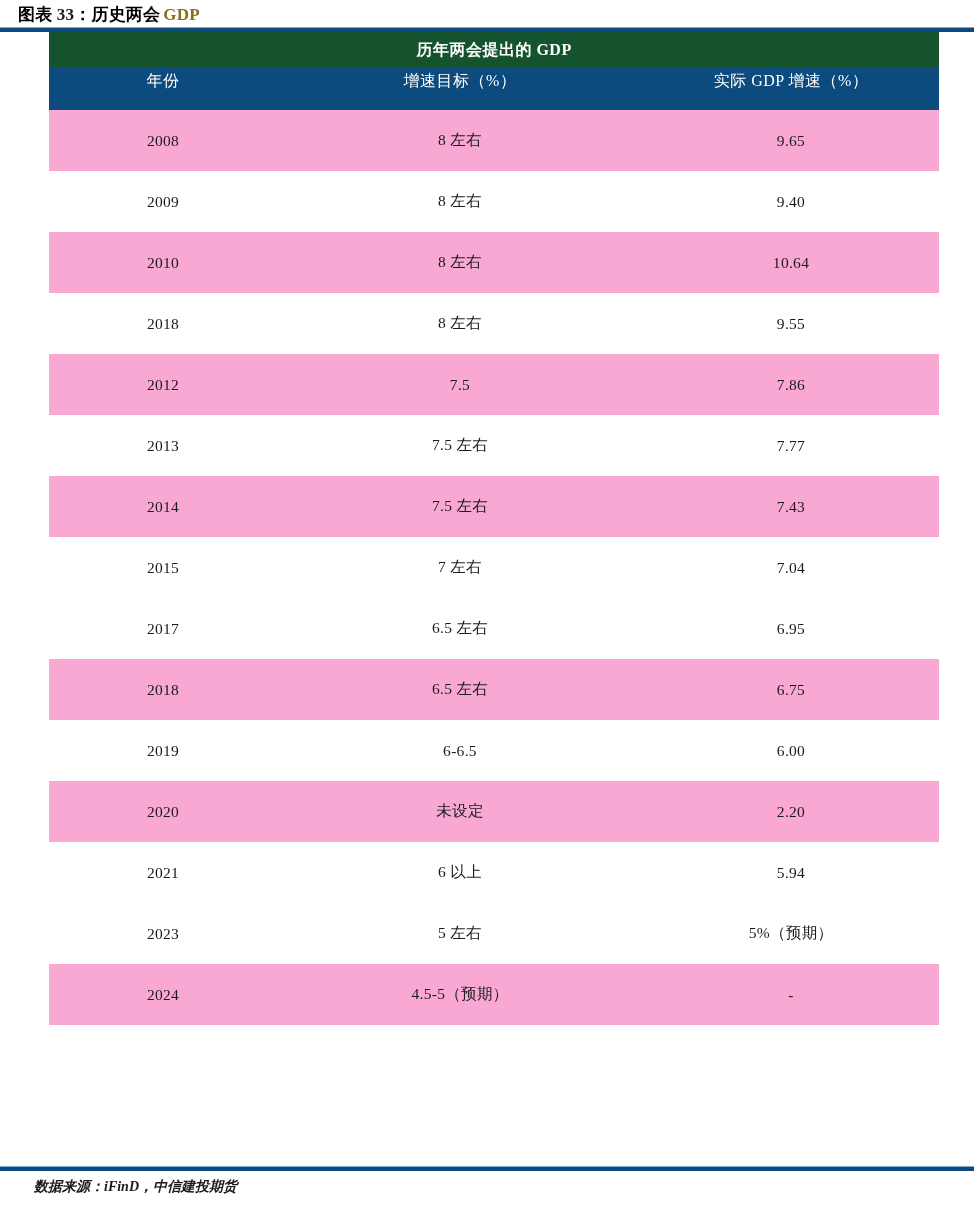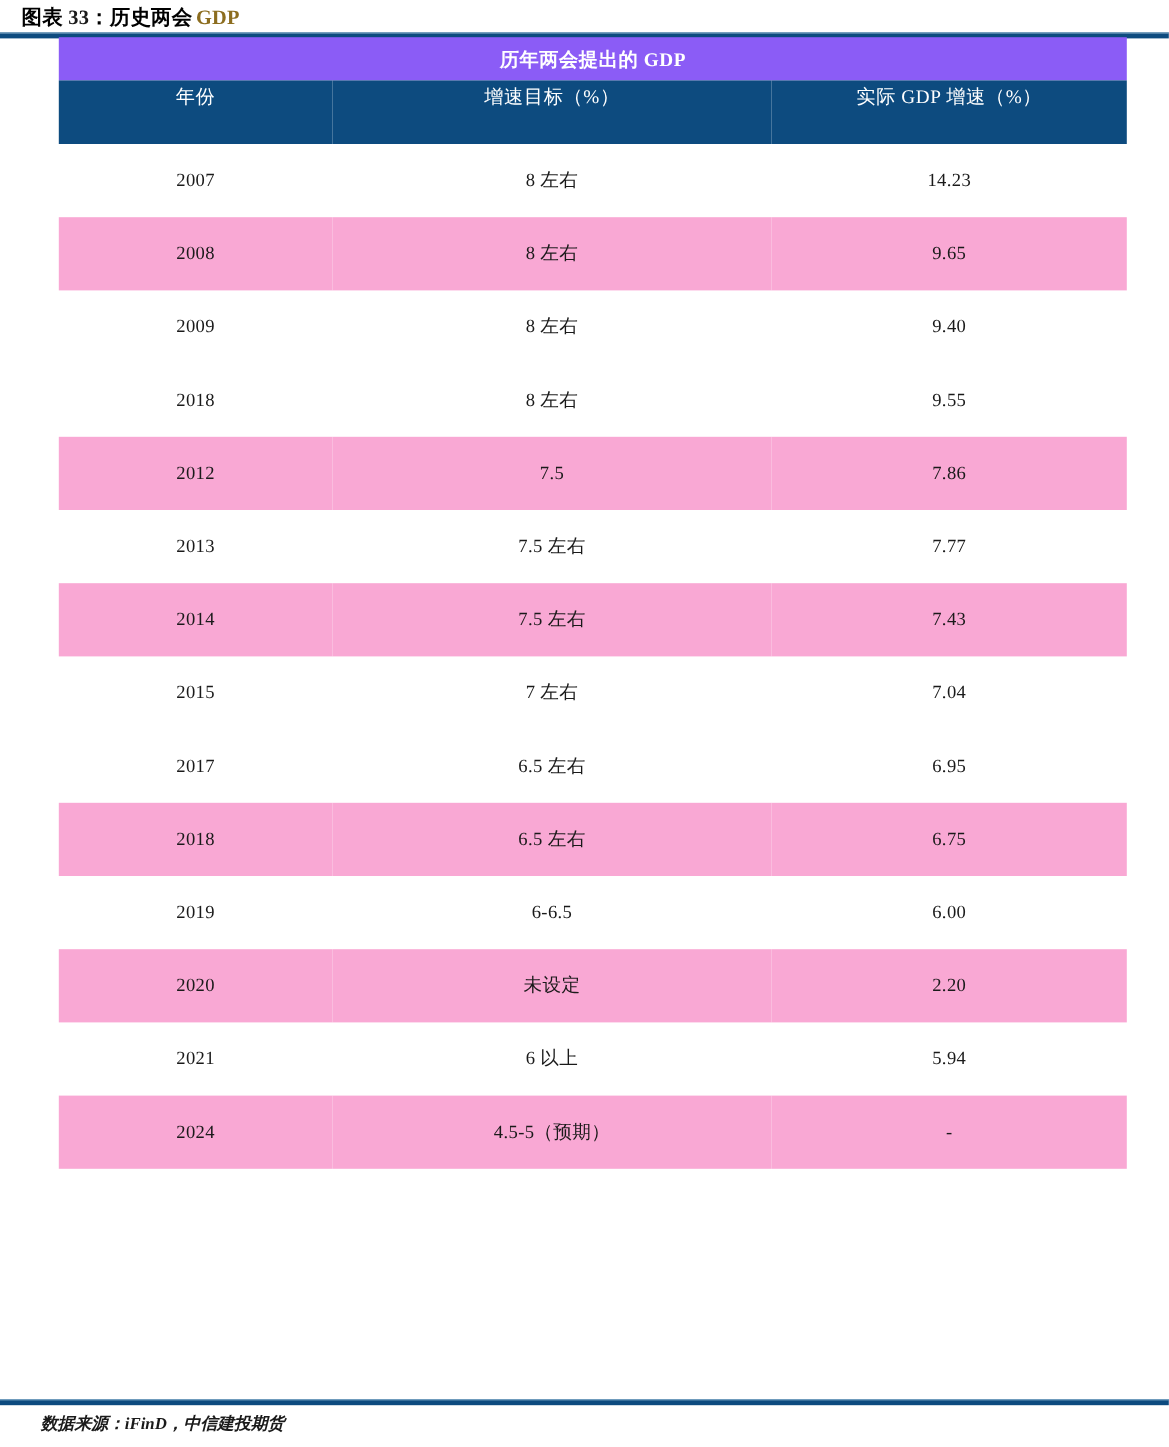--- a/index.html
+++ b/index.html
@@ -77,36 +77,36 @@
   table.gdp-table {
     width: 890px;
     border-collapse: collapse;
     table-layout: fixed;
   }
   table.gdp-table col.c-year  { width: 228px; }
   table.gdp-table col.c-target{ width: 366px; }
   table.gdp-table col.c-actual{ width: 296px; }
 
   thead tr.title-row th {
-    background: #8b5cf6;
+    background: #14532d;
     color: #ffffff;
     font-weight: bold;
     font-size: 16px;
     text-align: center;
     padding: 6px 0 4px 0;
     height: 26px;
     letter-spacing: 0.5px;
   }
   thead tr.head-row th {
     background: #0d4b7f;
     color: #ffffff;
     font-weight: normal;
     font-size: 16px;
     text-align: center;
-    padding: 4px 0 28px 0;
+    padding: 4px 0 18px 0;
     letter-spacing: 0.5px;
   }
 
   tbody td {
     font-size: 15.5px;
     text-align: center;
     height: 59px;
     vertical-align: middle;
     color: #1a1a1a;
     letter-spacing: 0.3px;
@@ -137,34 +137,34 @@
       <tr class="title-row">
         <th colspan="3">历年两会提出的 GDP</th>
       </tr>
       <tr class="head-row">
         <th>年份</th>
         <th>增速目标（%）</th>
         <th>实际 GDP 增速（%）</th>
       </tr>
     </thead>
     <tbody id="tbody">
-        <tr>
-          <td>2007</td>
-          <td>8 左右</td>
-          <td>14.23</td>
-        </tr>
         <tr class="alt">
           <td>2008</td>
           <td>8 左右</td>
           <td>9.65</td>
         </tr>
         <tr>
           <td>2009</td>
           <td>8 左右</td>
           <td>9.40</td>
+        </tr>
+        <tr class="alt">
+          <td>2010</td>
+          <td>8 左右</td>
+          <td>10.64</td>
         </tr>
         <tr>
           <td>2018</td>
           <td>8 左右</td>
           <td>9.55</td>
         </tr>
         <tr class="alt">
           <td>2012</td>
           <td>7.5</td>
           <td>7.86</td>
@@ -202,20 +202,25 @@
         <tr class="alt">
           <td>2020</td>
           <td>未设定</td>
           <td>2.20</td>
         </tr>
         <tr>
           <td>2021</td>
           <td>6 以上</td>
           <td>5.94</td>
         </tr>
+        <tr>
+          <td>2023</td>
+          <td>5 左右</td>
+          <td>5%（预期）</td>
+        </tr>
         <tr class="alt">
           <td>2024</td>
           <td>4.5-5（预期）</td>
           <td>-</td>
         </tr>
       </tbody>
   </table>
 </div>
 
 <div class="rule-bottom"></div>

